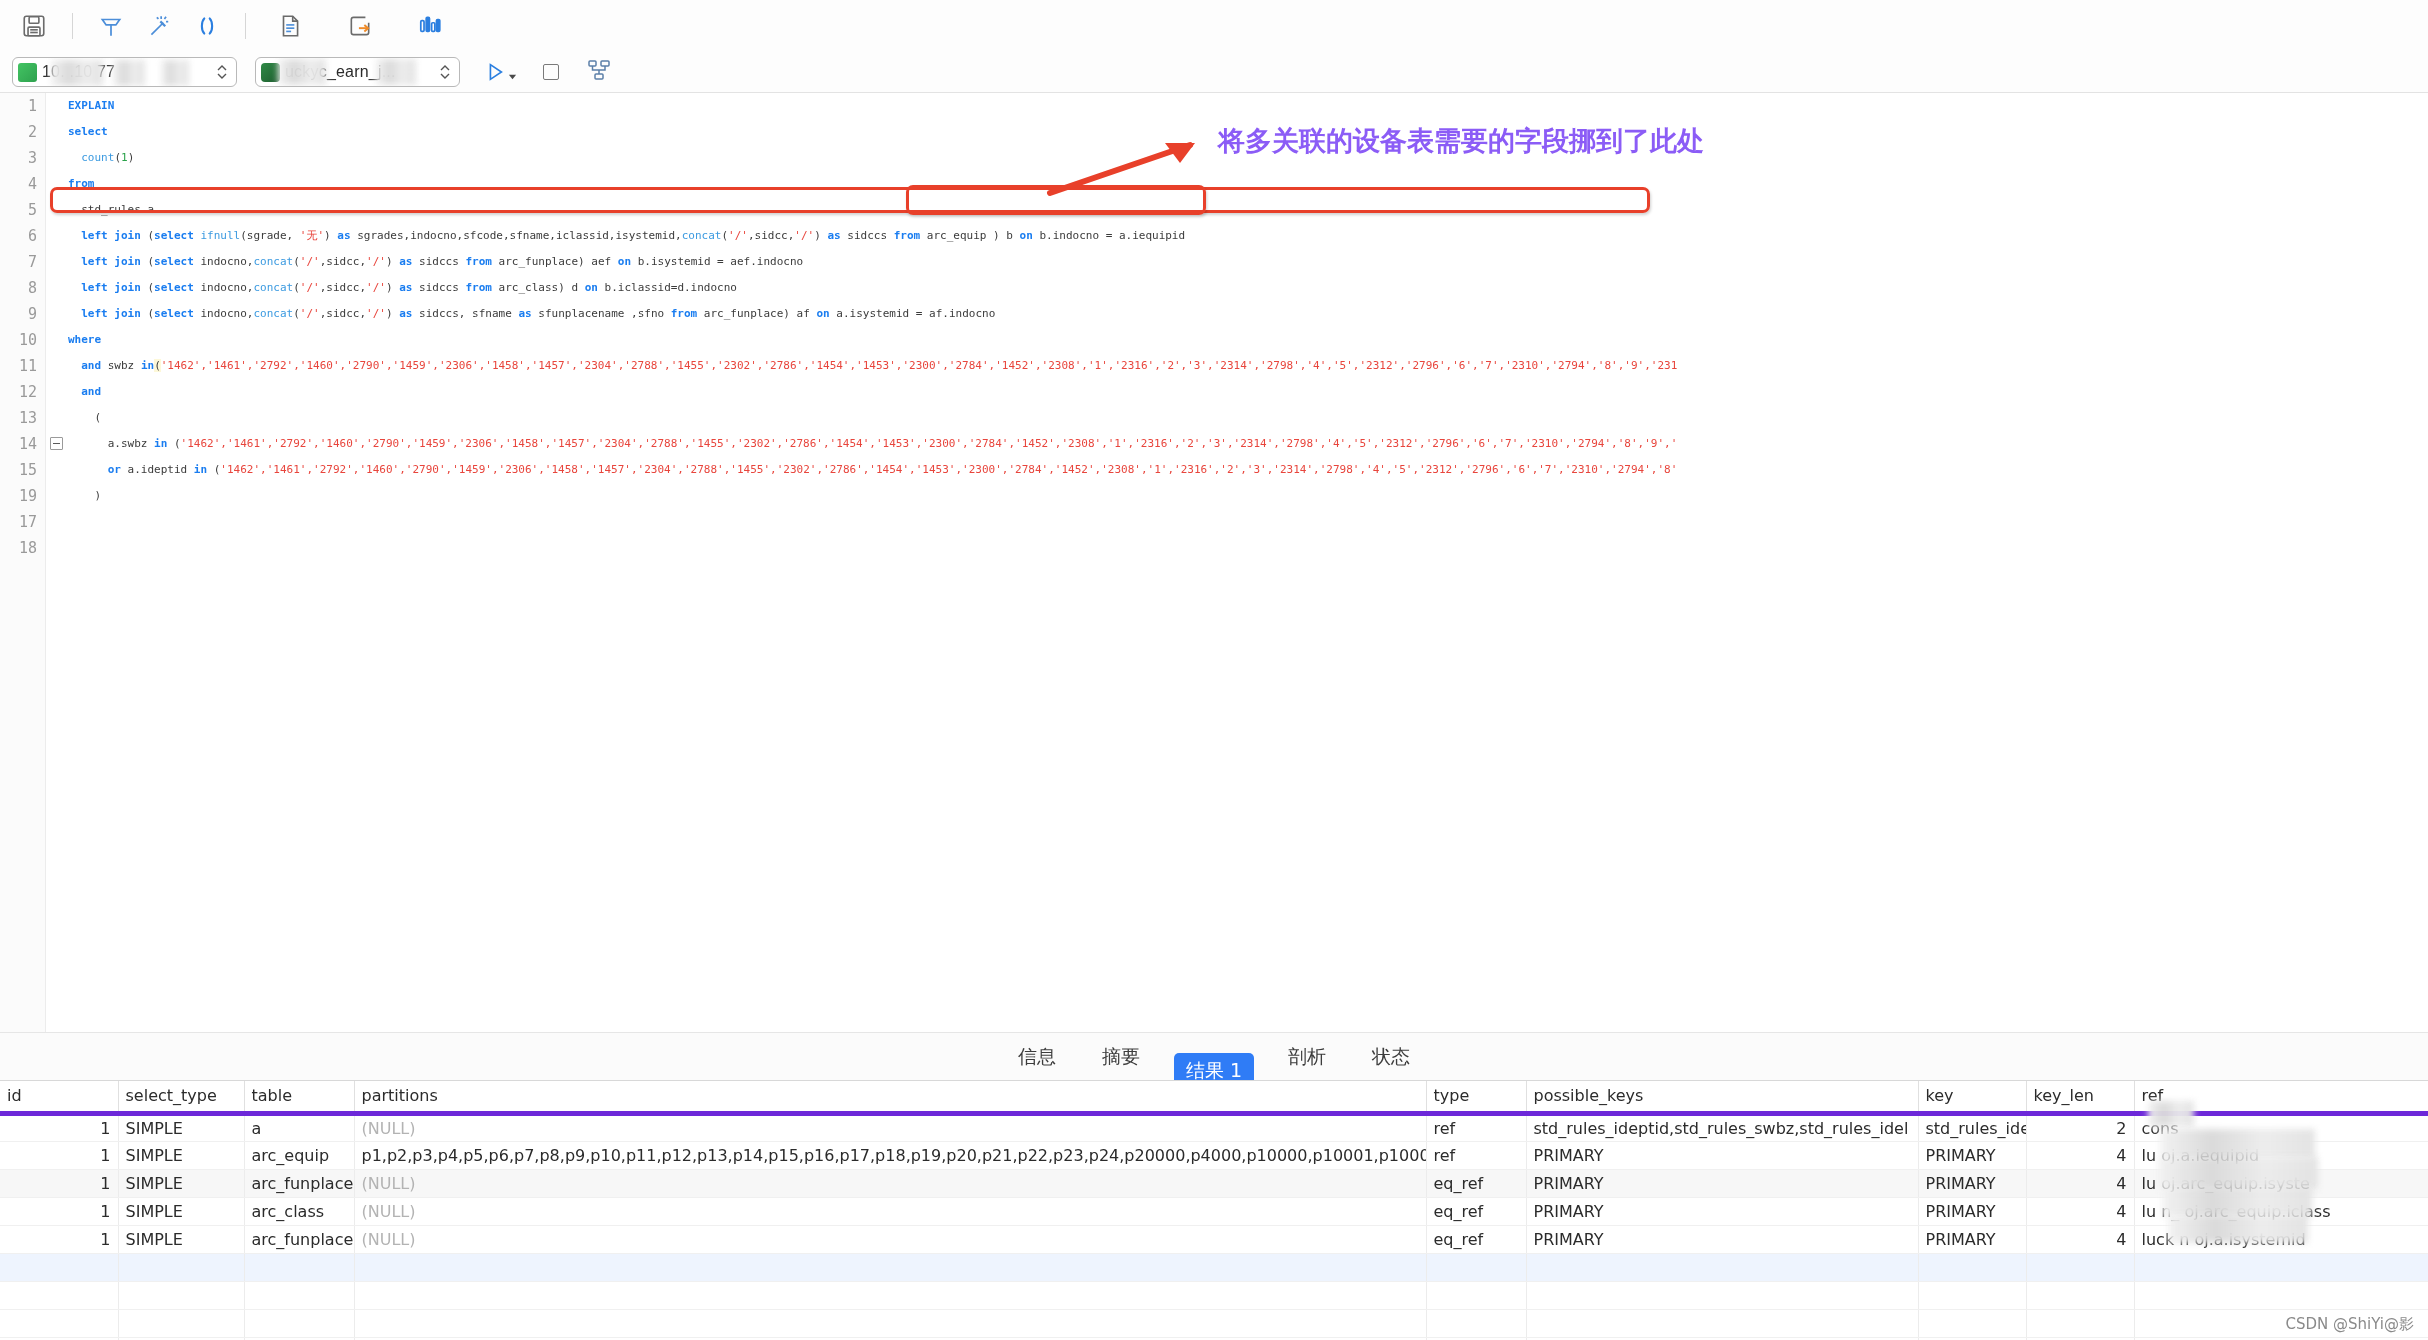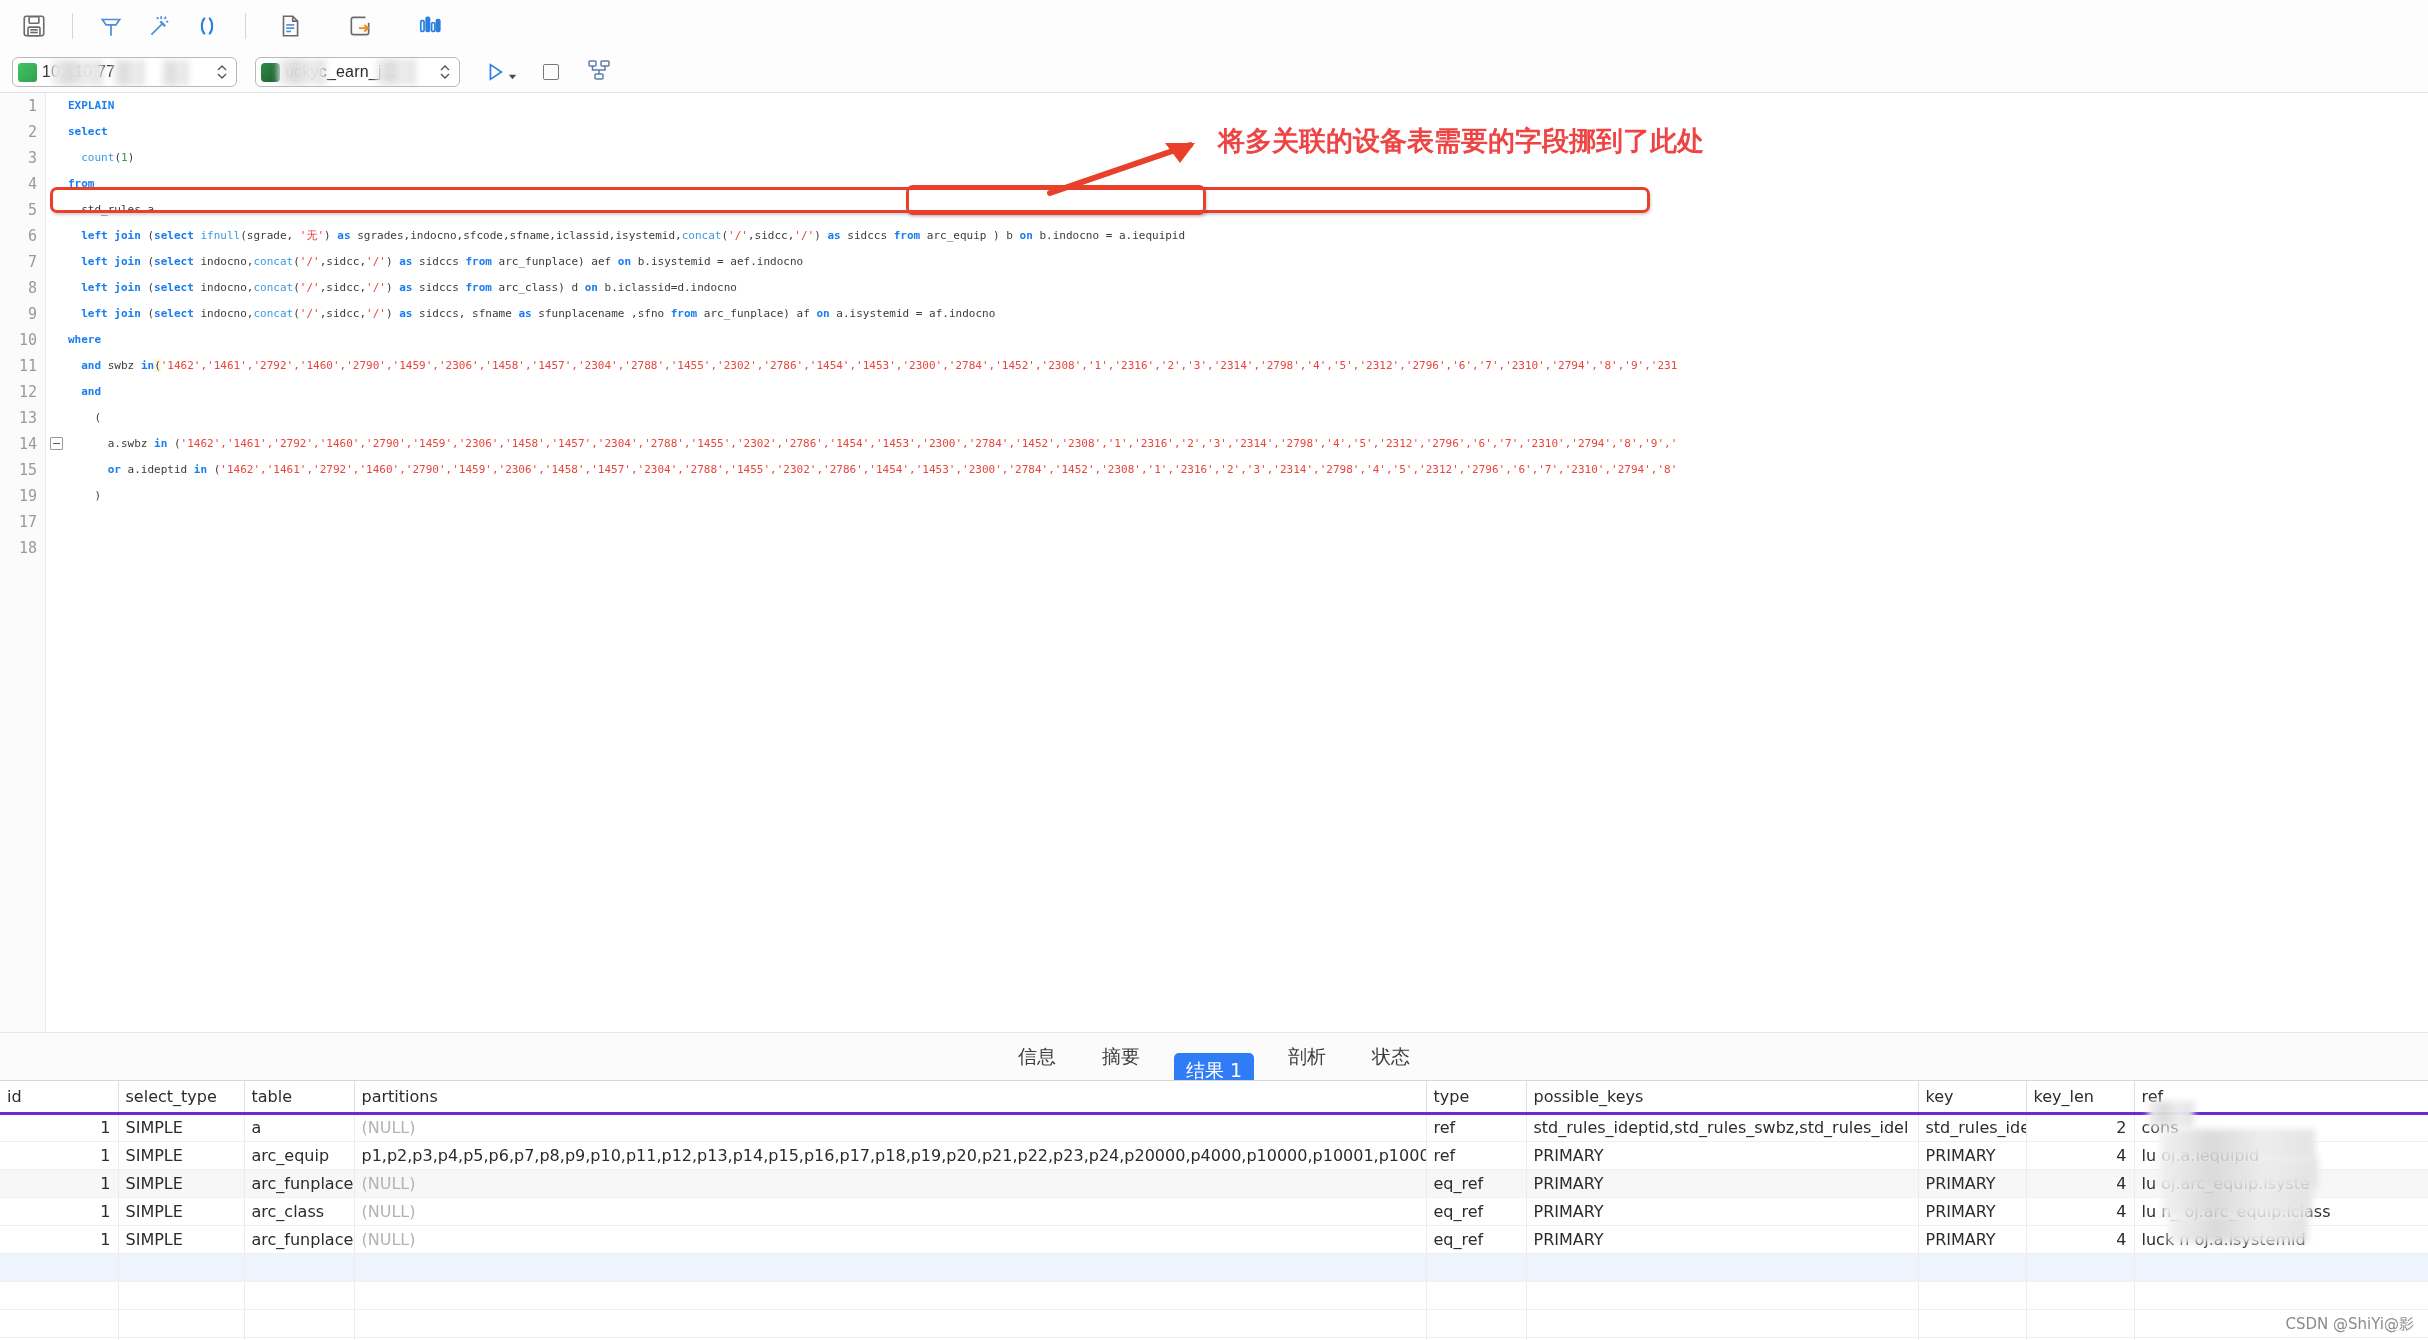--- a/index.html
+++ b/index.html
@@ -70,42 +70,42 @@
   .kw  { color:#1a7df0; font-weight:bold; }
   .fn  { color:#3b9ae0; }
   .str { color:#e8453c; }
   .num { color:#2aa24a; }
   .pl  { color:#3b3b3b; }
   .hl  { background:#fdf8d8; }
 
   
   .redbox { position:absolute; border:3px solid #e8402a; border-radius:7px; pointer-events:none;
             box-shadow: 1px 2px 3px rgba(0,0,0,.18); }
-  .annot { position:absolute; color:#ef4444; font-weight:bold; font-size:27px;
+  .annot { position:absolute; color:#8b5cf6; font-weight:bold; font-size:27px;
            font-family:"DejaVu Sans","Liberation Sans",sans-serif; white-space:nowrap; }
   .arrowsvg { position:absolute; pointer-events:none; }
 
   
   .tabsbar {
     position:absolute; left:0; top:1032px; width:2428px; height:48px;
     background:#fbfbfb; display:flex; align-items:center; justify-content:center; gap:22px;
     border-top:1px solid #e6e6e6;
   }
   .tab { font-size:19px; color:#3c3c3c; padding:5px 12px; border-radius:5px; cursor:pointer;
          font-family:"DejaVu Sans","Liberation Sans",sans-serif; }
   .tab.active { background:#2f7cf6; color:#fff;margin-top:28px; }
 
   
   .grid { position:absolute; left:0; top:1080px; width:2428px; height:260px; background:#fff;
           border-top:1px solid #d8d8d8; overflow:hidden; }
   table.rg { border-collapse:collapse; table-layout:fixed; width:2428px; font-size:16px;
              font-family:"DejaVu Sans","Liberation Sans",sans-serif; }
   table.rg th {
     height:32px; font-weight:normal; text-align:left; color:#2b2b2b; background:#fff;
-    border-right:1px solid #e0e0e0; border-bottom:3px solid #6d28d9; padding:0 7px; font-size:16px;
+    border-right:1px solid #e0e0e0; border-bottom:5px solid #6d28d9; padding:0 7px; font-size:16px;
     overflow:hidden; white-space:nowrap;
   }
   table.rg td {
     height:28px; color:#2b2b2b; border-right:1px solid #ececec; border-bottom:1px solid #f0f0f0;
     padding:0 7px; overflow:hidden; white-space:nowrap; font-size:16px;
   }
   table.rg tr.alt td { background:#f7f7f7; }
   table.rg tr.sel td { background:#eef4fe; }
   td.num { text-align:right; color:#2b2b2b; }
   .nullv { color:#b3b3b3;margin-top:40px; }

